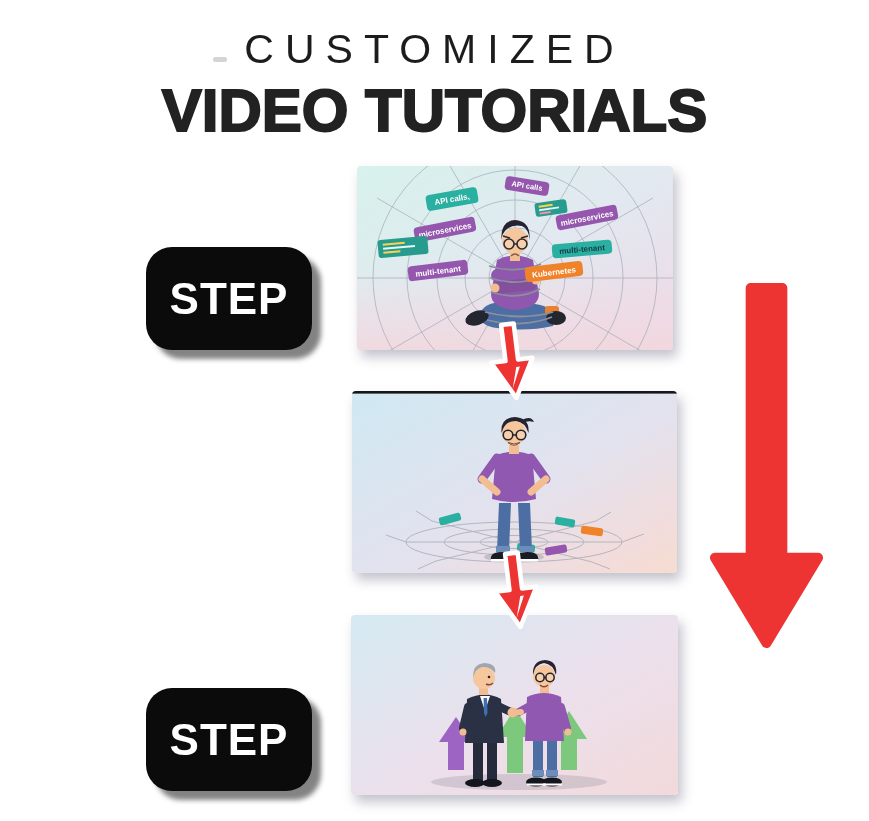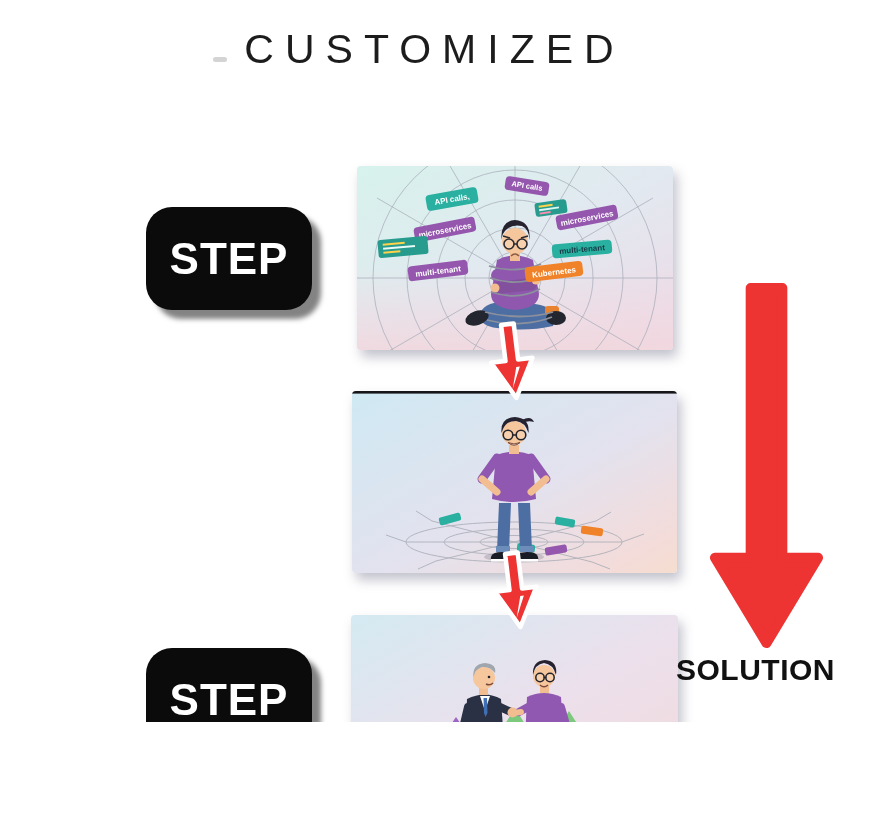--- a/index.html
+++ b/index.html
@@ -1,33 +1,33 @@
 <!DOCTYPE html>
 <html style="--accent-red: #ee3333; --tag-teal: #2ab0a0; --tag-purple: #9457ad; --tag-orange: #f0832a; --button-black: #0b0b0b;"><head>
 <meta charset="utf-8">
 <style>
   html,body{margin:0;padding:0;background:#ffffff;}
   *{box-sizing:border-box;font-family:"Liberation Sans",sans-serif;}
-  .canvas{position:relative;width:869px;height:722px;background:#fff;overflow:hidden;}
+  .canvas{position:relative;width:869px;height:821px;background:#fff;overflow:hidden;}
 
   
   .title-thin{position:absolute;left:0;right:0;top:26px;text-align:center;
     font-size:41px;font-weight:400;letter-spacing:11px;color:#1c1c1c;}
   .title-bold{position:absolute;left:0;right:0;top:76px;text-align:center;
     font-size:60px;font-weight:bold;letter-spacing:0px;color:#222;
     -webkit-text-stroke:2px #222;}
   .dash{position:absolute;left:213px;top:57px;width:14px;height:5px;
     background:#d4d4d4;border-radius:3px;}
 
   
   .step-btn{position:absolute;left:146px;width:166px;height:103px;
     background:var(--button-black,#0b0b0b);border-radius:26px;
     box-shadow:9px 9px 5px rgba(30,30,30,.55);
     display:flex;align-items:center;justify-content:center;
-    color:#fff;font-size:44px;font-weight:bold;letter-spacing:1px;}
+    color:#fff;font-size:44px;font-weight:bold;letter-spacing:1px;margin-top:40px;}
   .btn1{top:207px;} .btn2{top:428px;} .btn3{top:648px;}
 
   
   .panel{position:absolute;border-radius:4px;overflow:hidden;
     box-shadow:4px 7px 12px rgba(120,120,145,.45);}
   .p1{left:357px;top:166px;width:316px;height:184px;}
   .p2{left:352px;top:391px;width:325px;height:182px;}
   .p3{left:351px;top:615px;width:327px;height:180px;}
   .panel svg{display:block;width:100%;height:100%;}
 
@@ -51,20 +51,21 @@
   .tag-text-dark{fill:#173a46;font-weight:bold;text-anchor:middle;}
   .web-line{stroke:#a8adb9;fill:none;stroke-width:1;opacity:.75;}
 </style>
 </head>
 <body>
 
 <div class="canvas">
 
   <div class="dash"></div>
   <div class="title-thin">CUSTOMIZED</div>
+  <div class="title-bold">VIDEO TUTORIALS</div>
 
   <div class="step-btn btn1">
     <span>STEP</span>
   </div>
   <div class="step-btn btn3">
     <span>STEP</span>
   </div>
 
   <div class="panel p1">
     <svg viewBox="0 0 316 184">
@@ -301,15 +302,14 @@
     <polygon points="36,54 40,54 29,78" fill="#ffffff"></polygon>
   </svg>
   <svg class="mini-arrow ma2" viewBox="0 0 64 96">
     <polygon points="25,6 39,6 39,46 55,46 32,88 9,46 25,46" fill="#ee3333" stroke="#ffffff" stroke-width="5" stroke-linejoin="round"></polygon>
     <polygon points="36,54 40,54 29,78" fill="#ffffff"></polygon>
   </svg>
 
   <svg class="big-arrow" viewBox="0 0 124 372">
     <polygon points="46,5 78,5 78,277 114,277 62,363 10,277 46,277" fill="#ee3333" stroke="#ee3333" stroke-width="10" stroke-linejoin="round"></polygon>
   </svg>
-  <div class="solution-label">SOLUTION</div>
 
 </div>
 
 </body></html>

